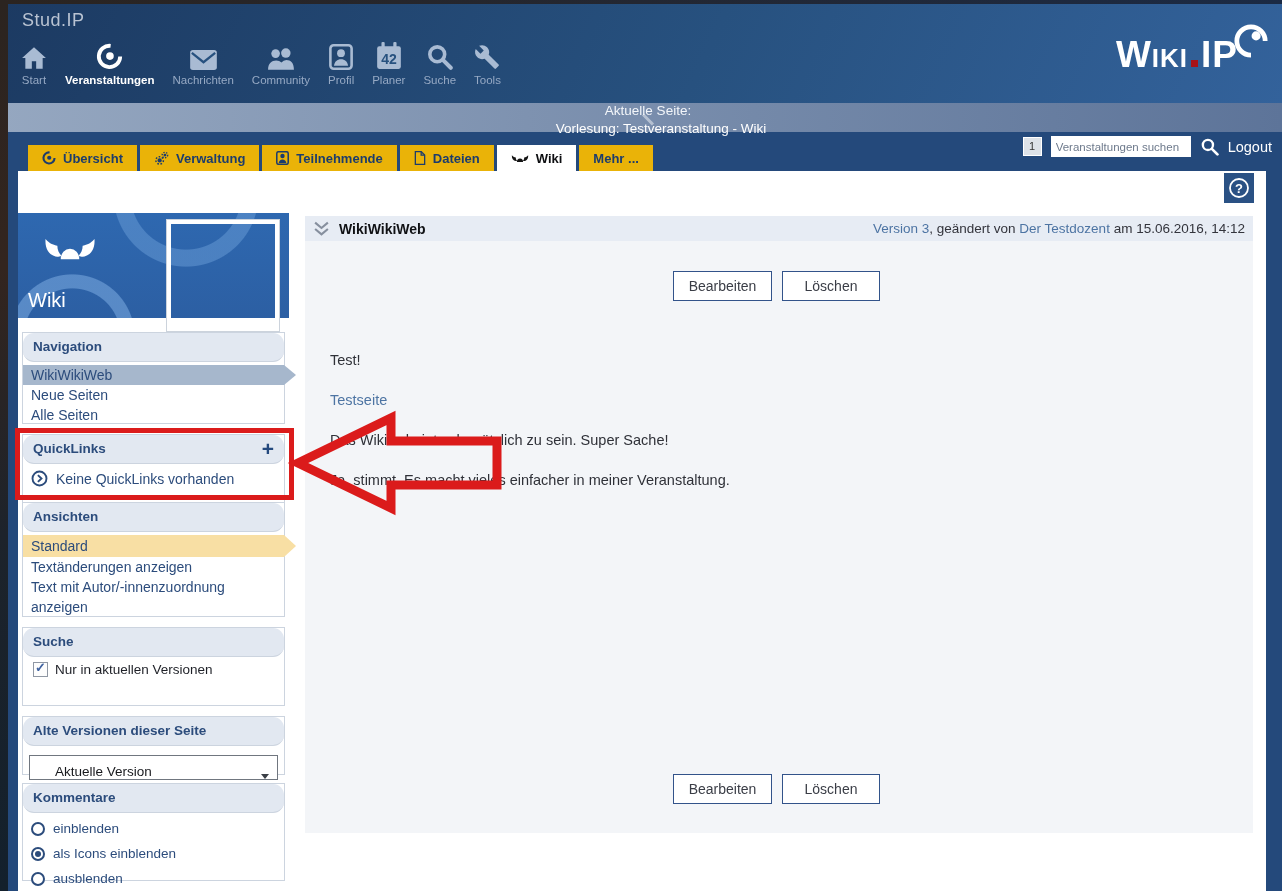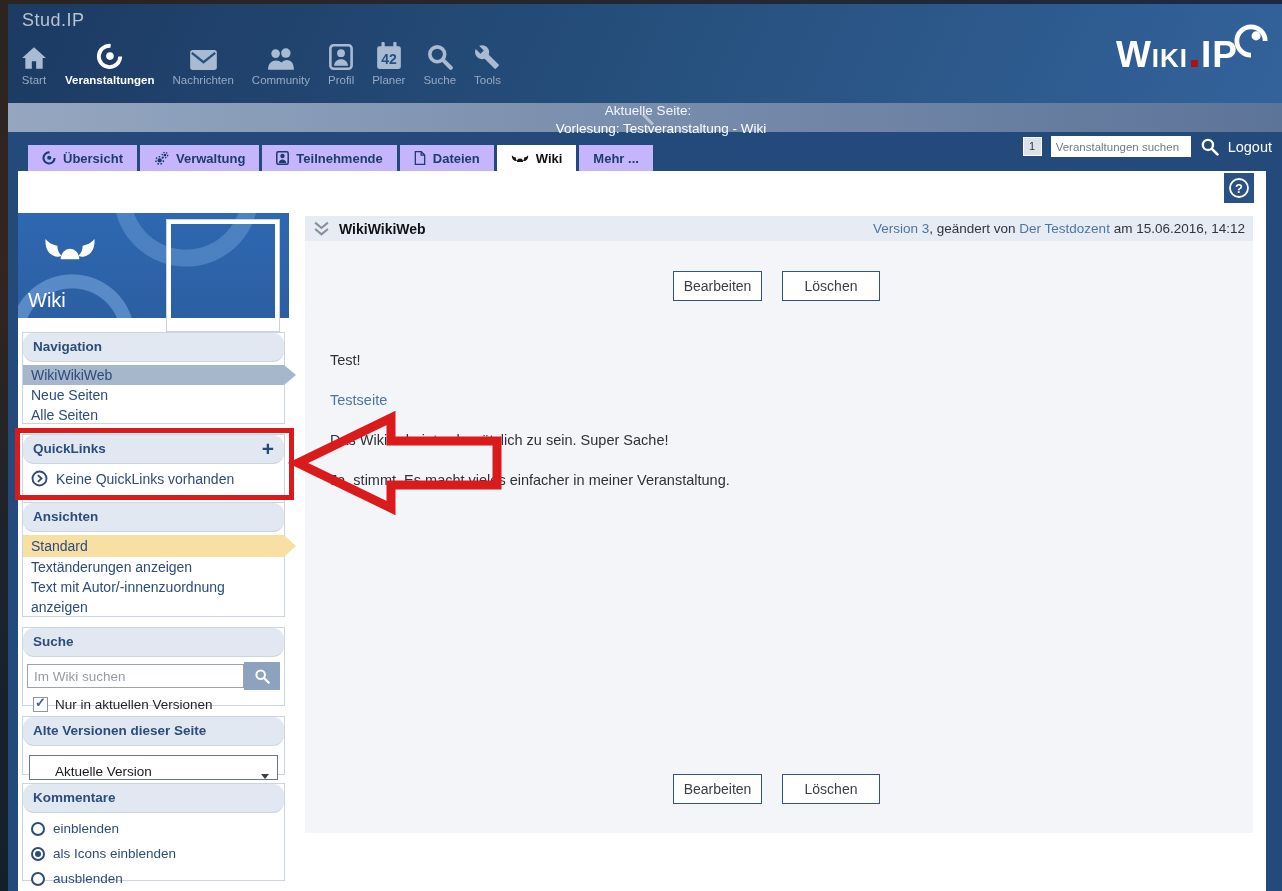--- a/index.html
+++ b/index.html
@@ -41,21 +41,21 @@
   .crumb-counter{width:17px;height:17px;background:#dde2e8;border:1px solid #ffffff;
     color:#333;font-size:11px;text-align:center;line-height:16px;}
   .crumb-search{width:130px;height:19px;border:1px solid #ffffff;background:#fff;
     font-size:11.5px;padding:0 4px;color:#444;outline:none;font-family:"Liberation Sans",sans-serif;}
   .crumb-search::placeholder{color:#6e7a8c;}
   .crumb-logout{color:#fff;font-size:14.5px;cursor:pointer;}
 
   
   .tabs{position:absolute;left:28px;top:145px;display:flex;gap:3px;z-index:5;}
   .tab{height:26px;display:flex;align-items:center;gap:7px;padding:0 14px;
-    background:#c4b5fd;color:#1c3c6c;font-size:13px;font-weight:bold;cursor:pointer;}
+    background:#eab308;color:#1c3c6c;font-size:13px;font-weight:bold;cursor:pointer;}
   .tab .t-icon{color:#1c3c6c;display:flex;}
   .tab.active{background:#ffffff;color:#0e0f12;}
   .tab.active .t-icon{color:#141414;}
 
   
   .window{position:absolute;left:18px;top:171px;width:1248px;height:720px;background:#ffffff;}
 
   .help-btn{position:absolute;left:1224px;top:173px;width:30px;height:30px;background:#2a5184;
     display:flex;align-items:center;justify-content:center;cursor:pointer;z-index:6;}
 
@@ -107,21 +107,21 @@
   .radio{width:14px;height:14px;border:2px solid #2c4c7c;border-radius:50%;box-sizing:border-box;background:#fff;flex:none;}
   .radio.on{display:flex;align-items:center;justify-content:center;}
   .radio.on::after{content:"";width:6px;height:6px;border-radius:50%;background:#2c4c7c;}
 
   
   .main{position:absolute;left:305px;top:216px;width:948px;height:617px;background:#f3f5f8;}
   .main-h{height:25px;background:#e7ecf4;display:flex;align-items:center;padding:0 8px;gap:9px;}
   .main-title{font-size:14px;font-weight:bold;color:#101114;}
   .version{margin-left:auto;font-size:13.5px;color:#33343c;white-space:nowrap;}
   a.link{color:#4d74a3;text-decoration:none;cursor:pointer;}
-  .btn{position:absolute;width:89px;height:30px;background:#fff;border:1px solid #32538a;
+  .btn{position:absolute;width:99px;height:30px;background:#fff;border:1px solid #32538a;
     color:#3a3d46;font-size:14px;display:flex;align-items:center;justify-content:center;cursor:pointer;box-sizing:border-box;}
   .para{position:absolute;left:25px;font-size:14.5px;color:#2f3138;white-space:nowrap;}
 
   
   .annotation{position:absolute;left:0;top:0;width:1282px;height:891px;pointer-events:none;z-index:70;}
 </style>
 </head>
 <body>
 
 <div class="topbar">
@@ -339,29 +339,20 @@
   <div class="sbox-h">Ansichten</div>
   <div class="sbox-b">
     <div class="srow sel-yellow"><span>Standard</span></div>
     <div class="srow"><span>Textänderungen anzeigen</span></div>
     <div class="srow" style="white-space:normal;width:235px;line-height:20px;"><span>Text mit Autor/-innenzuordnung anzeigen</span></div>
   </div>
 </div>
 
 <div class="sbox" style="top:627px;height:79px;">
   <div class="sbox-h">Suche</div>
-  <div class="search-row">
-    <input class="wiki-search" placeholder="Im Wiki suchen" style="">
-    <span class="search-btn">
-      <svg width="16" height="16" viewBox="0 0 24 24">
-          <circle cx="10" cy="10" r="6.4" fill="none" stroke="#ffffff" stroke-width="3"></circle>
-          <path d="m15 15 7 7" stroke="#ffffff" stroke-width="3.4" stroke-linecap="round"></path>
-        </svg>
-    </span>
-  </div>
   <div class="check-row">
     <span class="checkbox"></span>
     <span>Nur in aktuellen Versionen</span>
   </div>
 </div>
 
 <div class="sbox" style="top:716px;height:59px;">
   <div class="sbox-h">Alte Versionen dieser Seite</div>
   <div class="dropdown">
     <span>Aktuelle Version</span>

